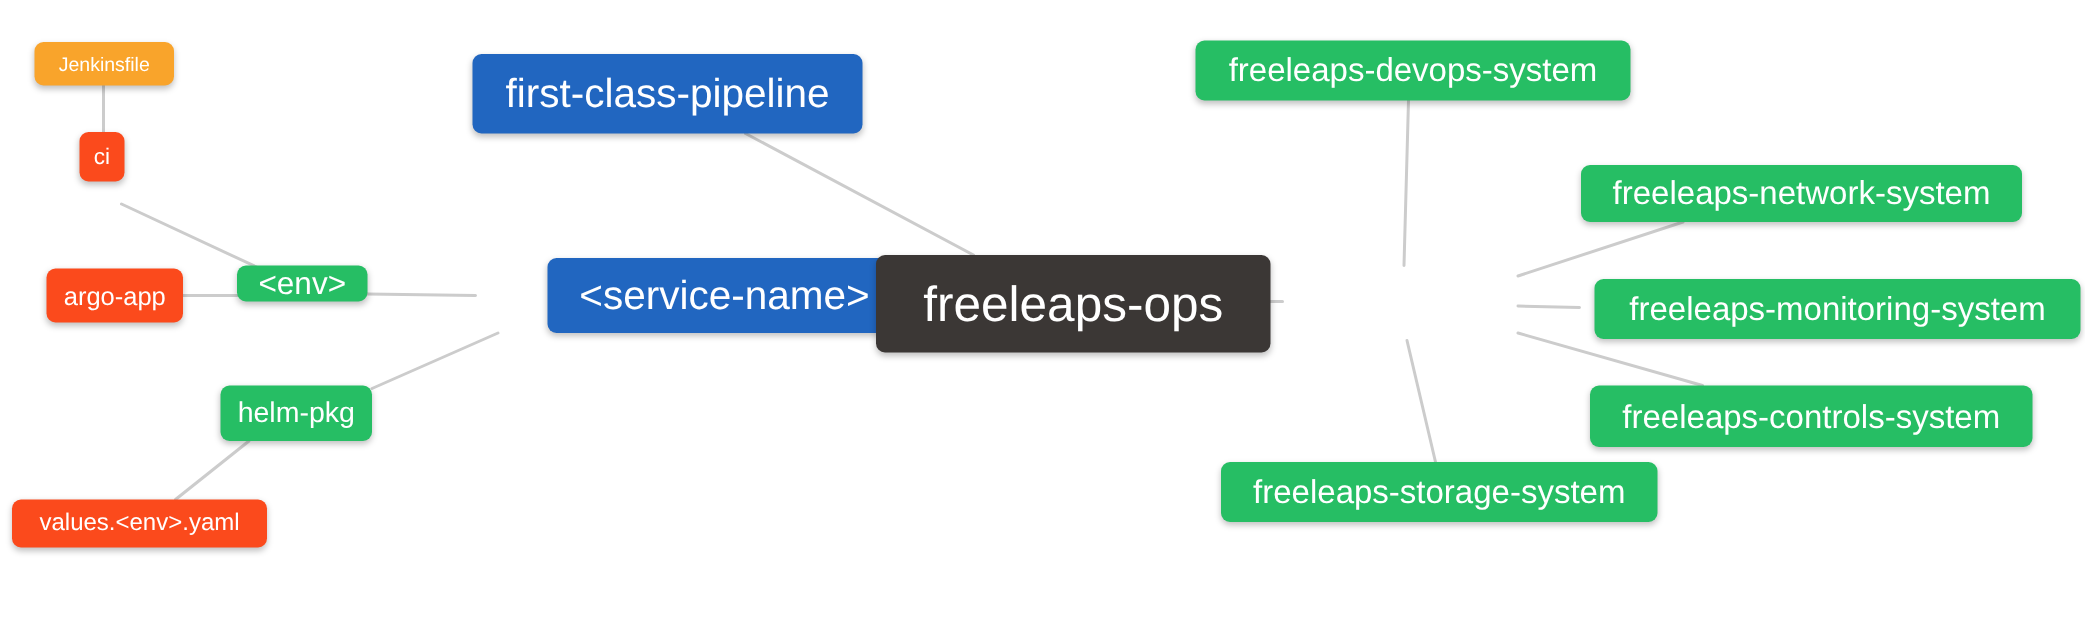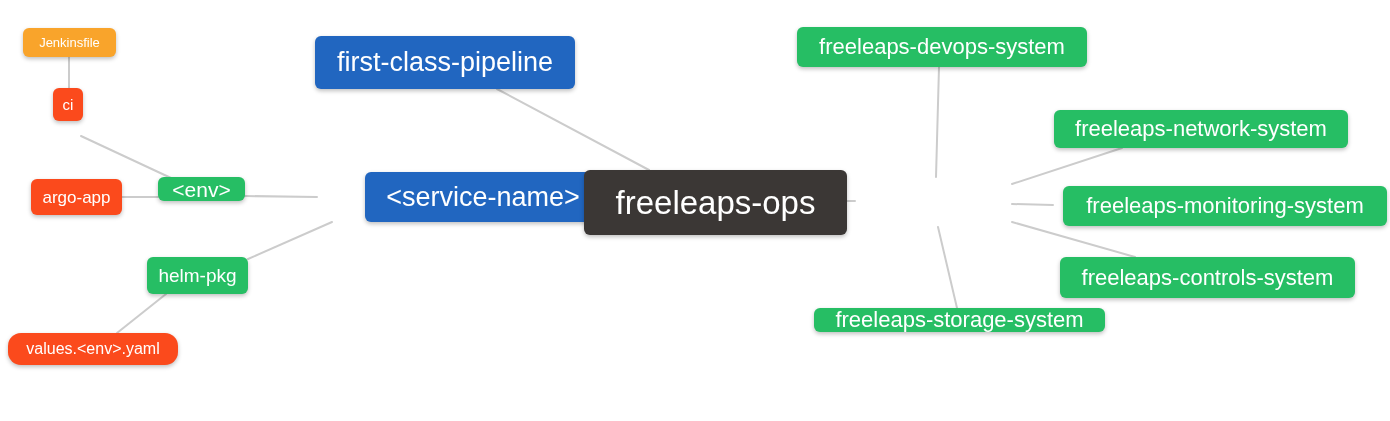--- a/index.html
+++ b/index.html
@@ -44,30 +44,30 @@
   .c-green  { background: #26be64; }
   .c-orange { background: #f9a42b; }
   .c-red    { background: #fb4a1c; }
   .c-dark   { background: #3b3735; }
 
   .p-jenkinsfile { left: 23px;   top: 28px;  width: 93px;  height: 29px; font-size: 13px; }
   .p-ci          { left: 53px;   top: 88px; width: 30px;  height: 33px; font-size: 15px; }
   .p-argo        { left: 31px;   top: 179px; width: 91px;  height: 36px; font-size: 17px; }
   .p-env         { left: 158px;  top: 177px; width: 87px;  height: 24px; font-size: 21px; }
   .p-helm        { left: 147px;  top: 257px; width: 101px; height: 37px; font-size: 19px; }
-  .p-values      { left: 8px;    top: 333px; width: 170px; height: 32px; font-size: 16px; border-radius: 13px; }
+  .p-values      { left: 8px;    top: 333px; width: 170px; height: 32px; font-size: 16px; }
   .p-fcp         { left: 315px;  top: 36px;  width: 260px; height: 53px; font-size: 27px; }
   .p-service     { left: 317px;  top: 172px; width: 236px; height: 50px; font-size: 27px; margin-left: 48px; }
   .p-ops         { left: 584px;  top: 170px; width: 263px; height: 65px; font-size: 33px; }
   .p-manifests   { left: 851px;  top: 177px; width: 161px; height: 50px; font-size: 27px; }
   .p-devops      { left: 797px;  top: 27px;  width: 290px; height: 40px; font-size: 22px; }
   .p-network     { left: 1054px; top: 110px; width: 294px; height: 38px; font-size: 22px; }
   .p-monitoring  { left: 1053px; top: 186px; width: 324px; height: 40px; font-size: 22px; margin-left: 10px; }
   .p-controls    { left: 1060px; top: 257px; width: 295px; height: 41px; font-size: 22px; }
-  .p-storage     { left: 814px;  top: 308px; width: 291px; height: 24px; font-size: 22px; }
+  .p-storage     { left: 814px;  top: 308px; width: 291px; height: 40px; font-size: 22px; }
 </style>
 </head>
 <body>
 
 <div class="canvas">
 
   <svg class="edges" viewBox="0 0 1390 421" xmlns="http://www.w3.org/2000/svg">
     <line x1="69" y1="57" x2="69" y2="104"></line>
     <line x1="81" y1="136" x2="171" y2="178"></line>
     <line x1="122" y1="197" x2="158" y2="197"></line>

